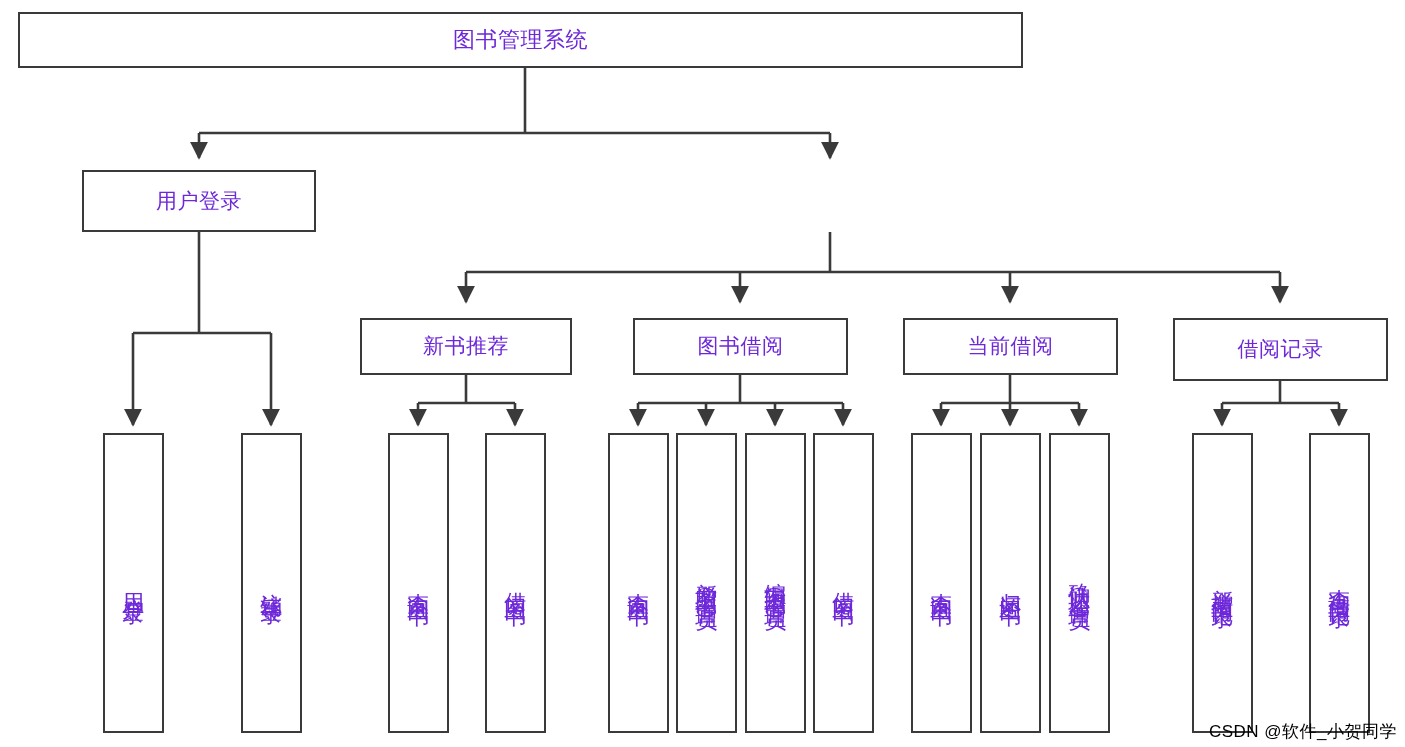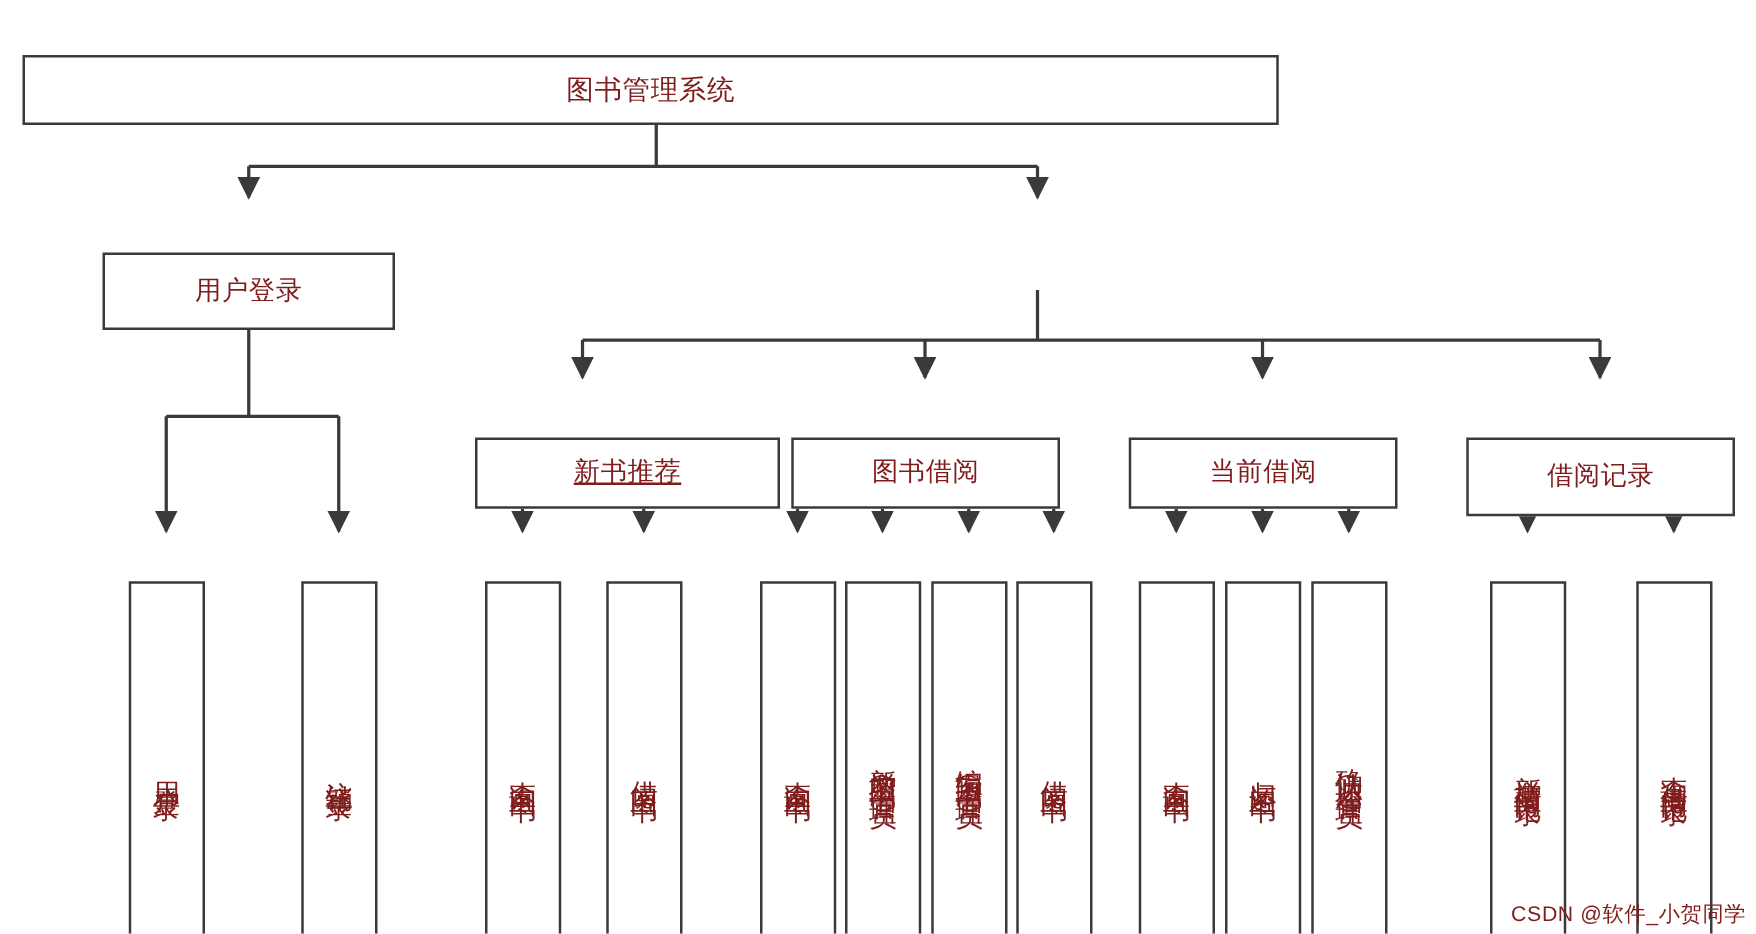--- a/index.html
+++ b/index.html
@@ -26,25 +26,24 @@
     pointer-events: none;
   }
   .node {
     position: absolute;
     box-sizing: border-box;
     border: 2.5px solid #3a3a3a;
     background: #ffffff;
     display: flex;
     align-items: center;
     justify-content: center;
-    color: #7f1d1d;
+    color: #6d28d9;
     font-size: 21px;
     line-height: 1.25;
     letter-spacing: 0.5px;
-    margin-top: 32px;
   }
   .node.horiz {
     writing-mode: horizontal-tb;
   }
   .node.vert {
     writing-mode: vertical-rl;
     text-orientation: upright;
     letter-spacing: 4px;
     font-size: 22px;
   }
@@ -53,21 +52,21 @@
     text-align: center;
   }
   .node.root {
     font-size: 22px;
   }
   .watermark {
     position: absolute;
     right: 8px;
     bottom: 4px;
     font-size: 17px;
-    color: #7f1d1d;
+    color: #000000;
     letter-spacing: 0.5px;
     white-space: nowrap;
   }
 </style>
 </head>
 <body>
 
 <div id="canvas">
 
   <svg id="wires" viewBox="0 0 1405 747" xmlns="http://www.w3.org/2000/svg">
@@ -122,21 +121,21 @@
 
   <div class="node horiz root" style="left:18px; top:12px; width:1005px; height:56px;">
     <span class="lbl">图书管理系统</span>
   </div>
 
   <div class="node horiz" style="left:82px; top:170px; width:234px; height:62px;">
     <span class="lbl">用户登录</span>
   </div>
 
 
-  <div class="node horiz" style="left:380px; top:318px; width:244px; height:57px;text-decoration:underline;">
+  <div class="node horiz" style="left:360px; top:318px; width:212px; height:57px;">
     <span class="lbl">新书推荐</span>
   </div>
 
   <div class="node horiz" style="left:633px; top:318px; width:215px; height:57px;">
     <span class="lbl">图书借阅</span>
   </div>
 
   <div class="node horiz" style="left:903px; top:318px; width:215px; height:57px;">
     <span class="lbl">当前借阅</span>
   </div>

